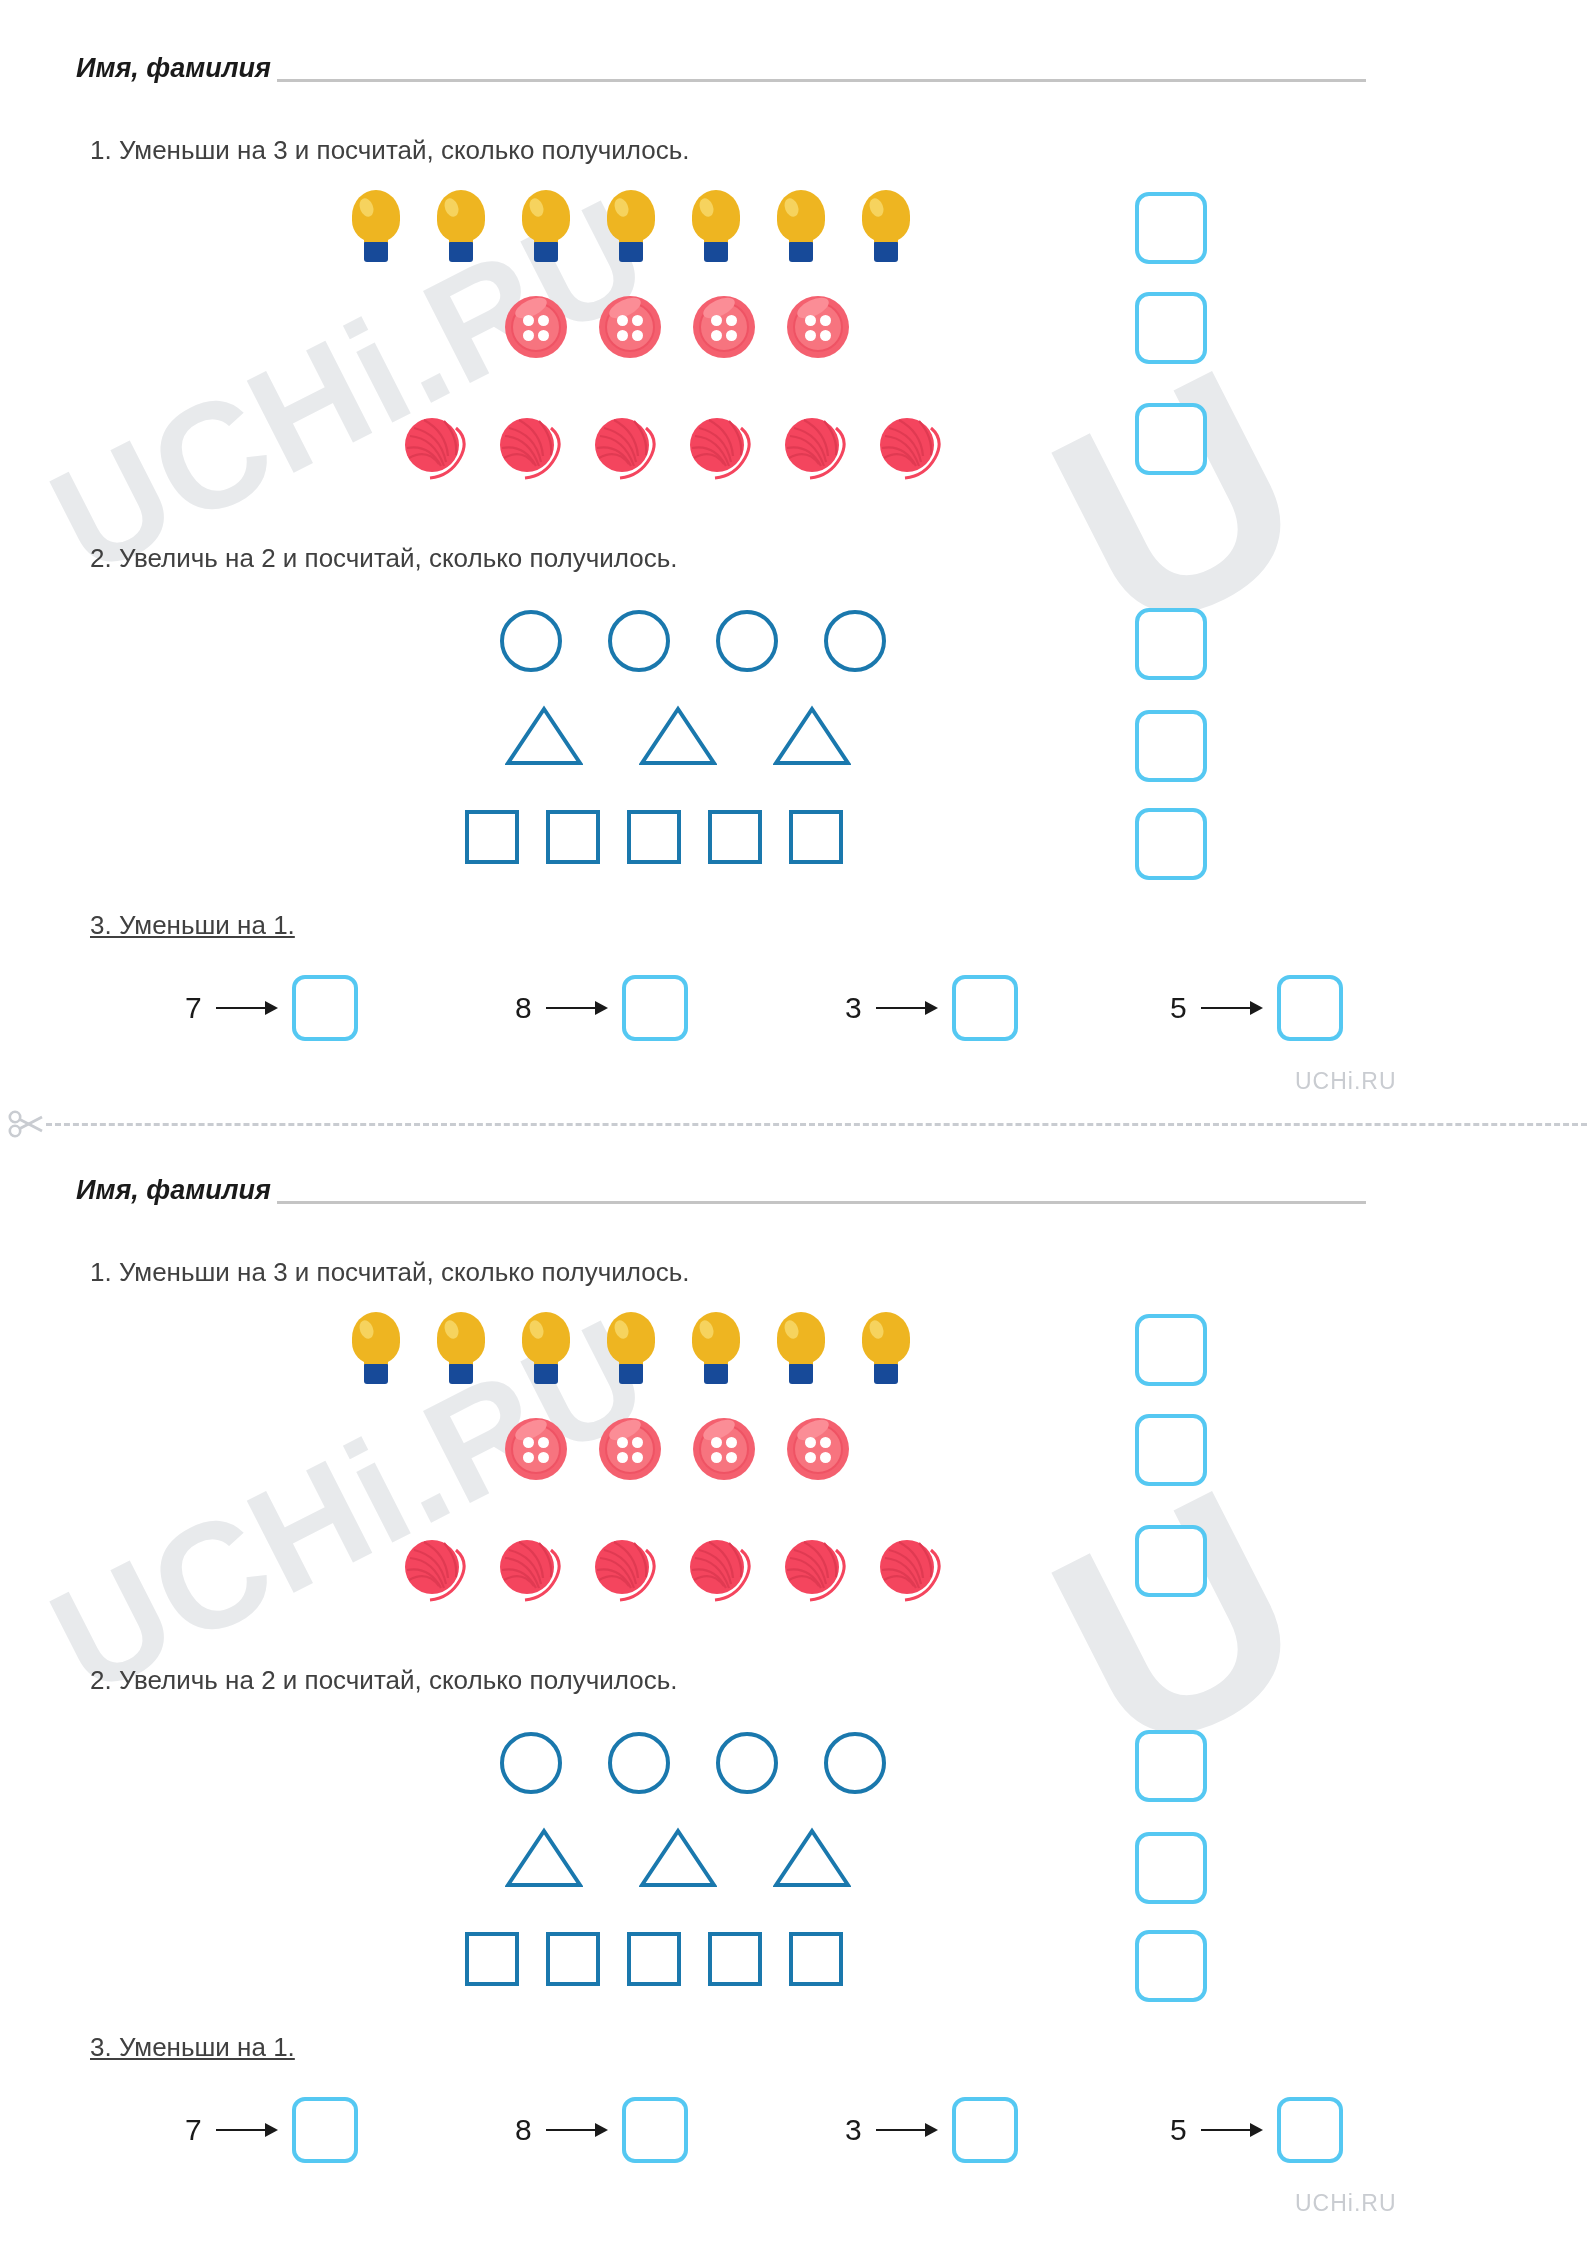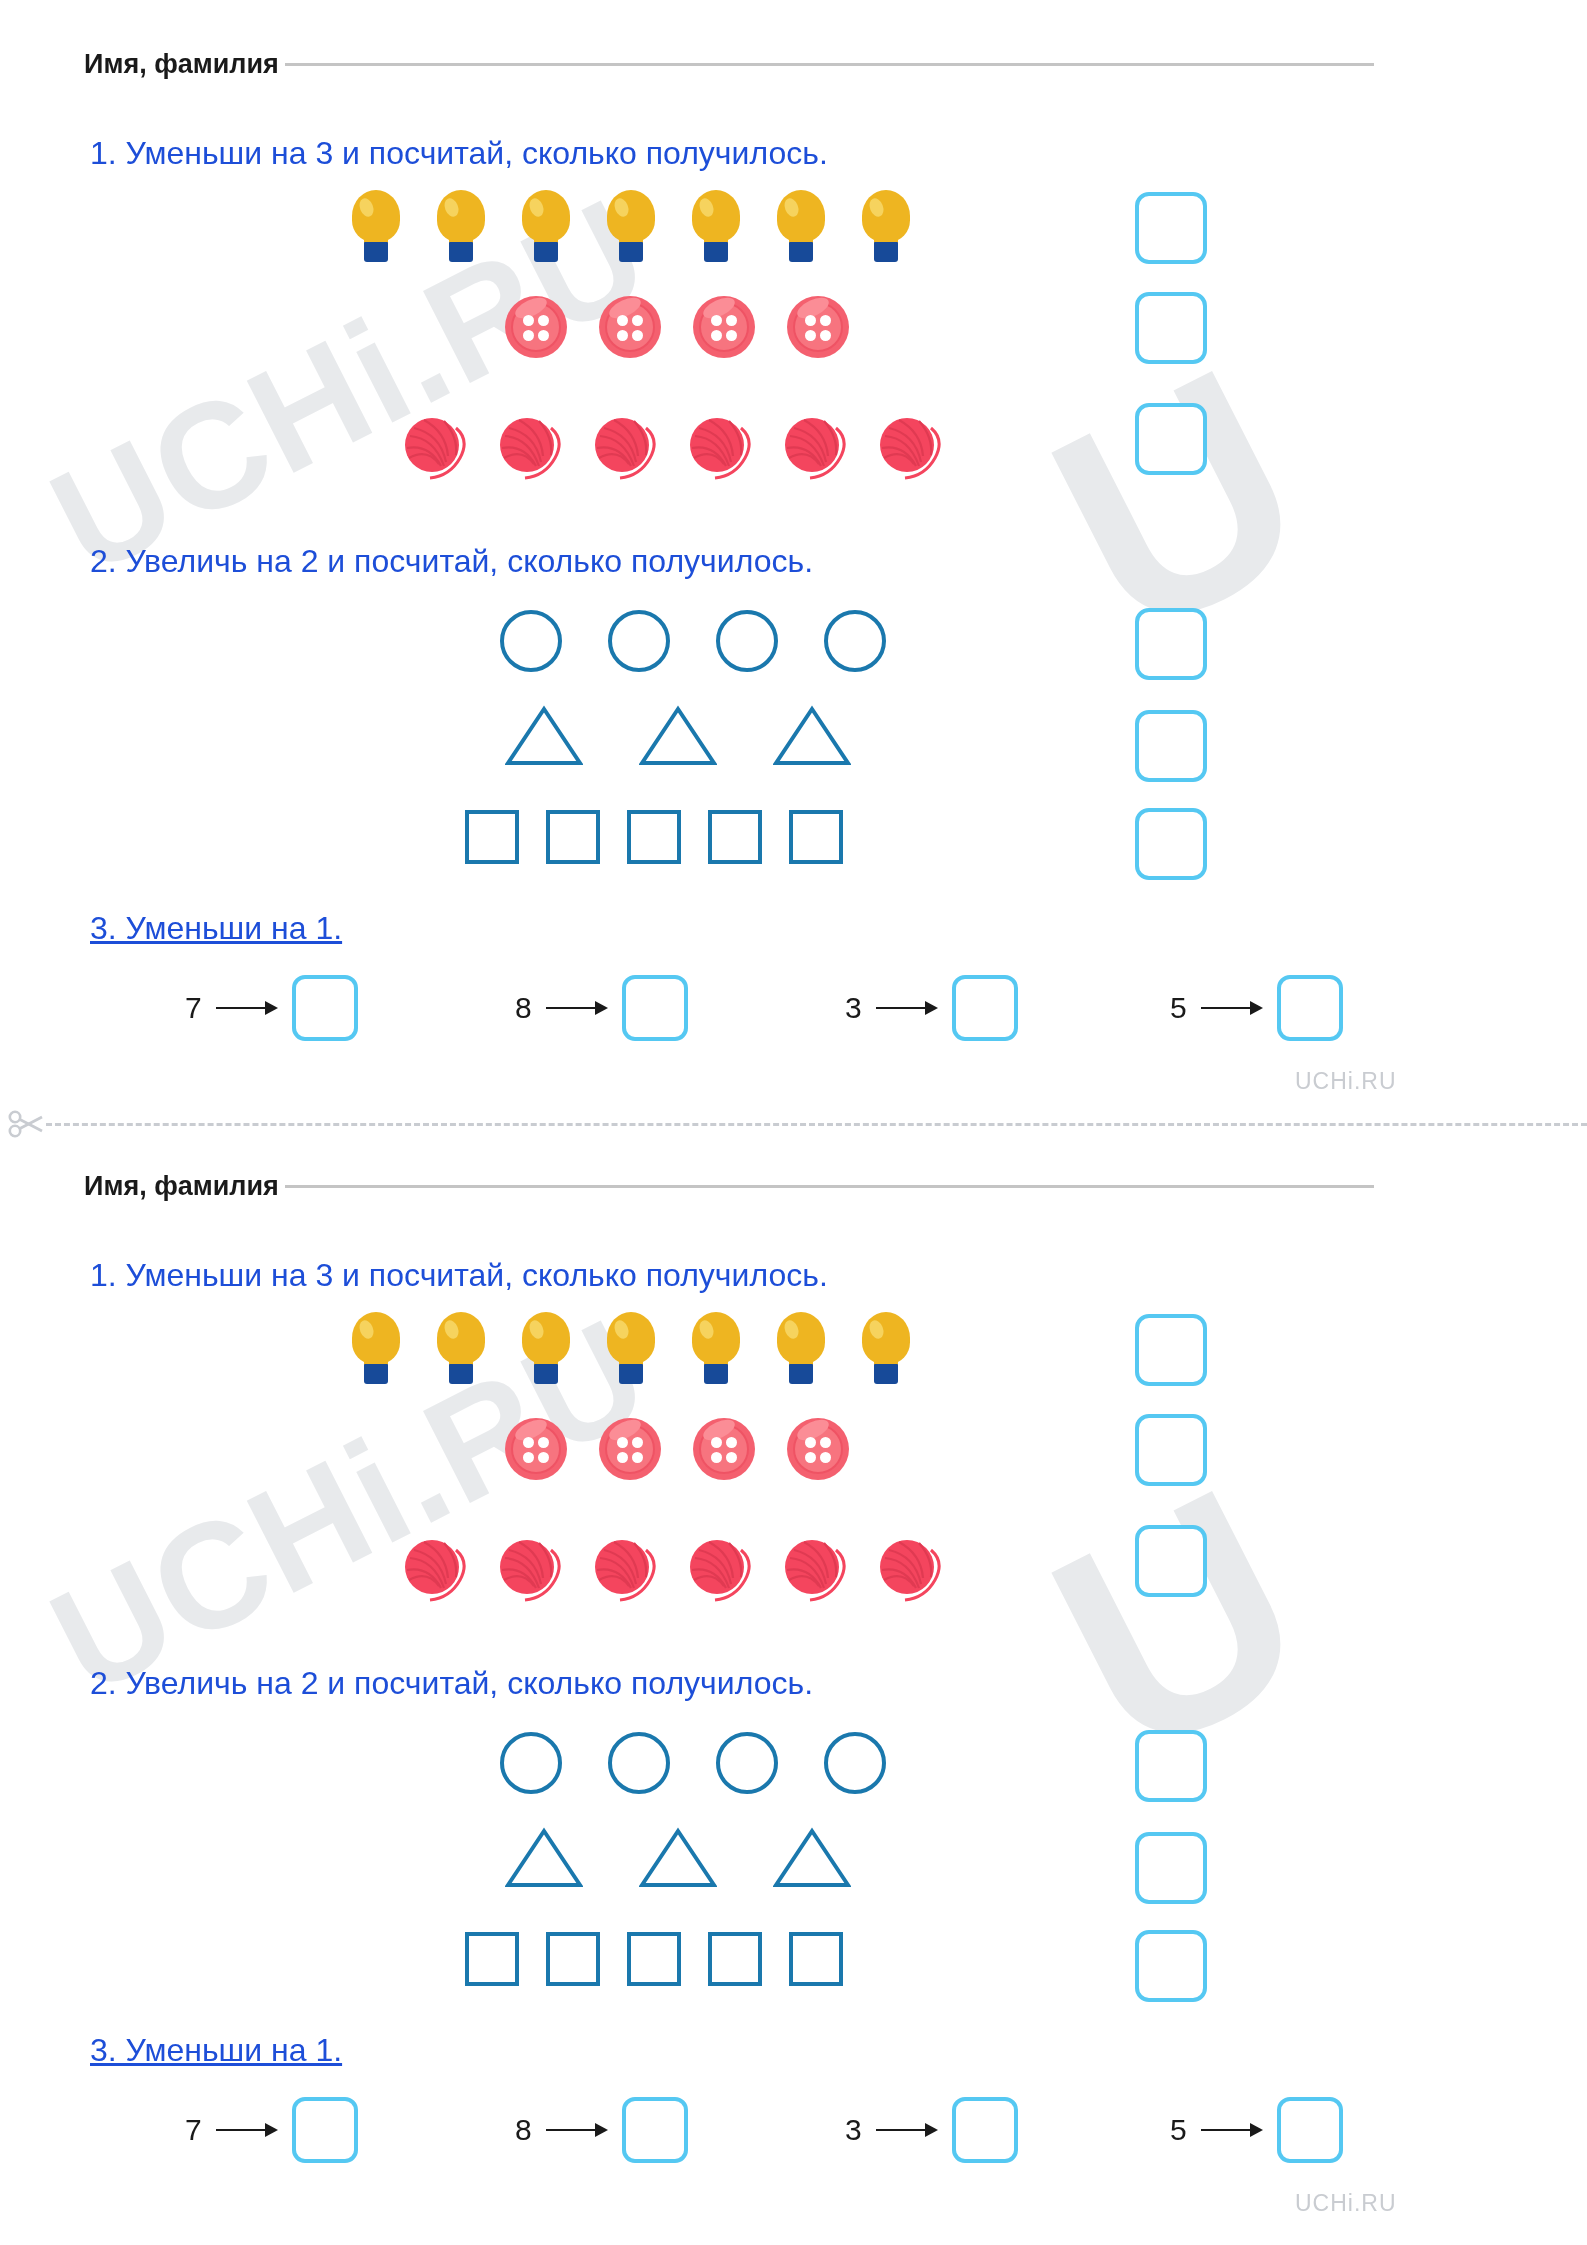--- a/index.html
+++ b/index.html
@@ -27,34 +27,34 @@
     position:absolute;color:#c9ccd1;font-size:23px;letter-spacing:1px;
     font-weight:400;
   }
 
   
   .half{position:absolute;left:0;width:1587px;z-index:2;}
   .half.top{top:0;}
   .half.bottom{top:1122px;}
 
   .name-row{
-    position:absolute;left:84px;top:46px;width:1290px;height:40px;
-    display:flex;align-items:center;
+    position:absolute;left:76px;top:46px;width:1290px;height:40px;
+    display:flex;align-items:flex-end;font-style:italic;
   }
   .name-label{
     font-size:27px;font-weight:700;color:#1a1a1a;white-space:nowrap;
     line-height:1;padding-bottom:4px;
   }
   .name-line{
     flex:1;height:3px;background:#c4c4c4;margin-left:6px;margin-bottom:4px;
   }
 
   .task-text{
     position:absolute;left:90px;
-    font-size:32px;color:#1d4ed8;white-space:nowrap;line-height:1;
+    font-size:26px;color:#404040;white-space:nowrap;line-height:1;
   }
   .t1{top:137px;}
   .t2{top:545px;}
   .t3{top:912px;text-decoration:underline;}
 
   
   .obj-row{position:absolute;display:flex;align-items:center;}
 
   
   .bulbs{left:352px;top:190px;gap:37px;}

